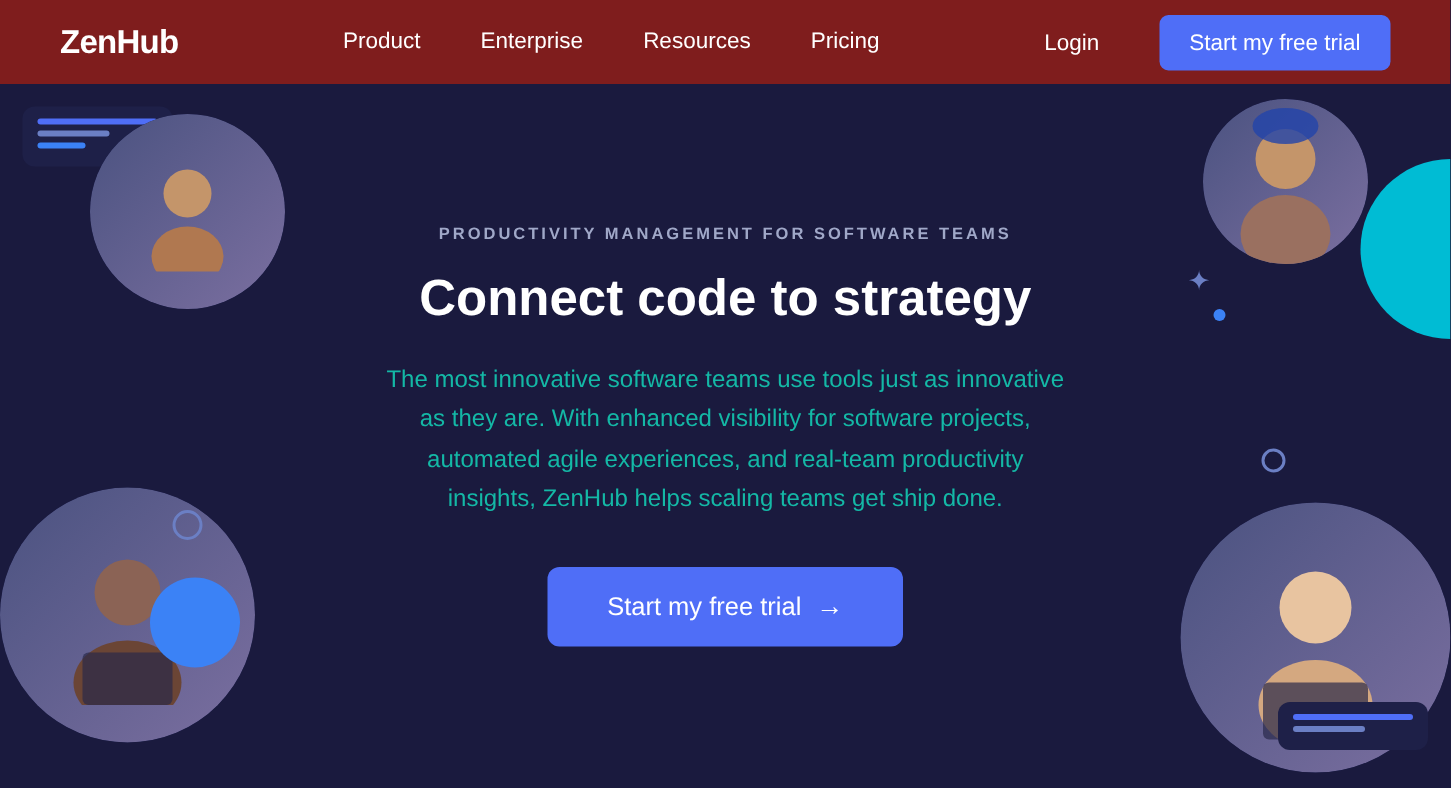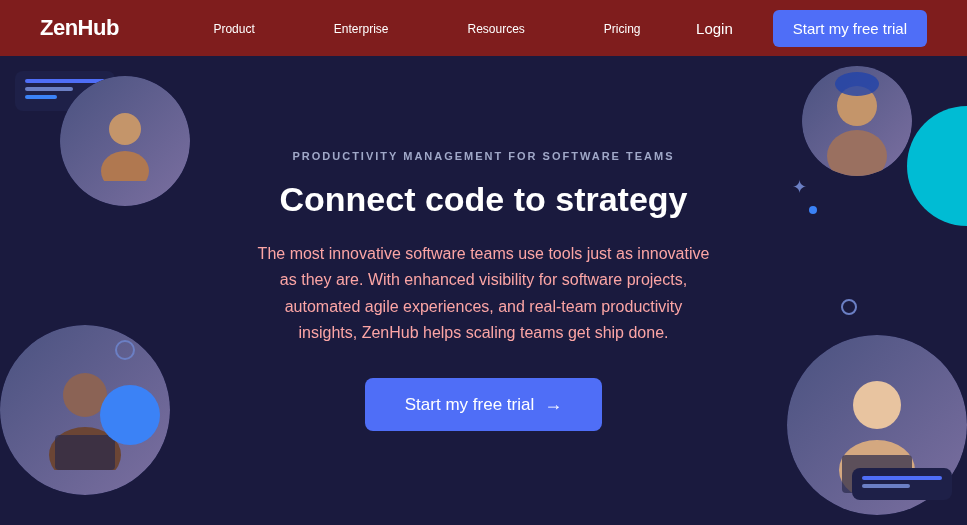--- a/index.html
+++ b/index.html
@@ -39,23 +39,22 @@
     .nav-links {
       display: flex;
       align-items: center;
       gap: 40px;
       list-style: none;
     }
 
     .nav-links a {
       color: #fff;
       text-decoration: none;
-      font-size: 12px;
+      font-size: 15px;
       font-weight: 400;
-      margin-left: 39px;
     }
 
     .nav-right {
       display: flex;
       align-items: center;
       gap: 40px;
     }
 
     .nav-login {
       color: #fff;
@@ -102,21 +101,21 @@
       font-weight: 800;
       line-height: 1.15;
       color: #fff;
       margin-bottom: 22px;
       max-width: 520px;
     }
 
     .hero-description {
       font-size: 16px;
       line-height: 1.65;
-      color: #fca5a5;
+      color: #14b8a6;
       max-width: 460px;
       margin-bottom: 32px;
     }
 
     .hero-cta {
       display: inline-flex;
       align-items: center;
       gap: 10px;
       background-color: #4f6ef7;
       color: #fff;

